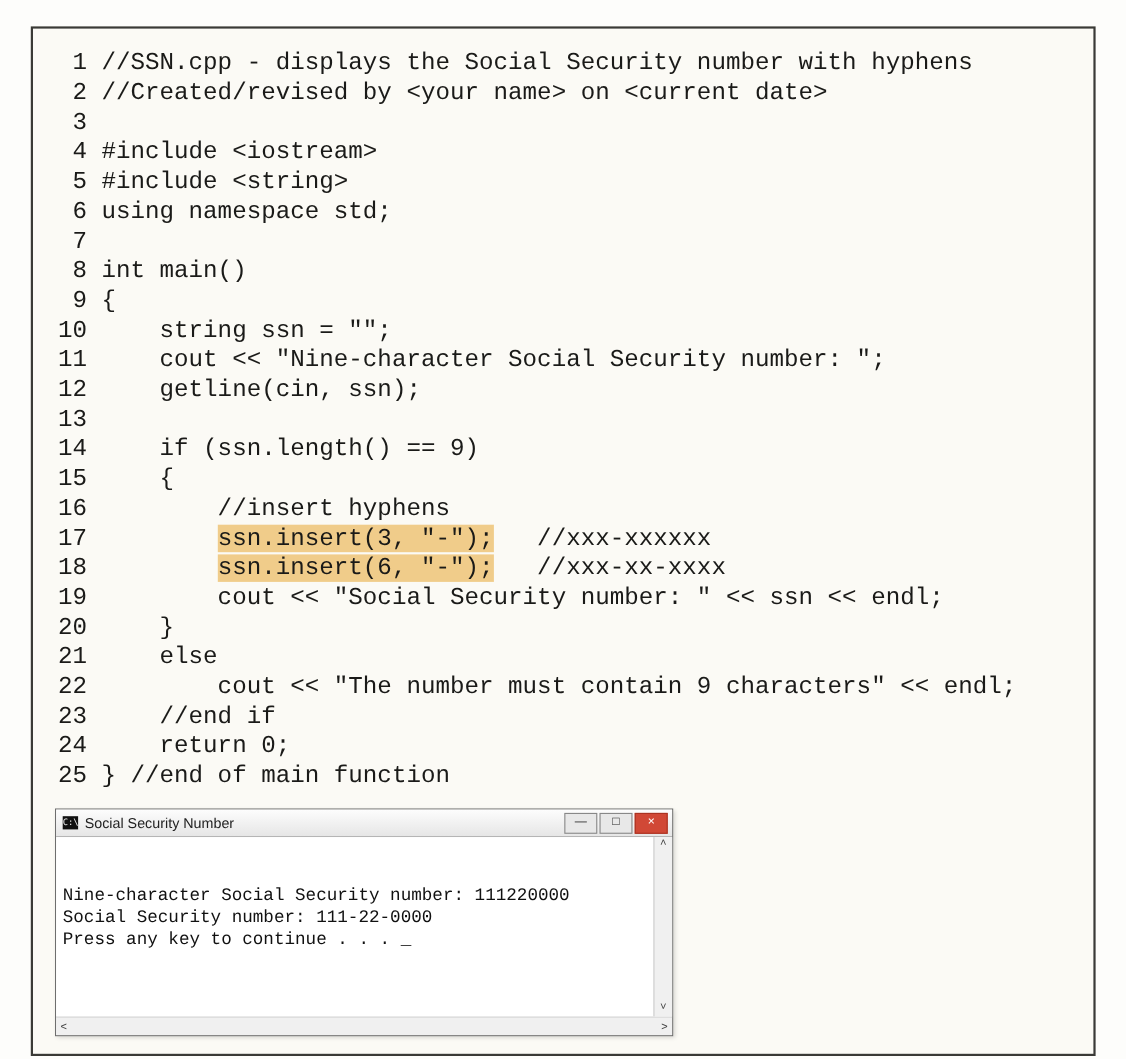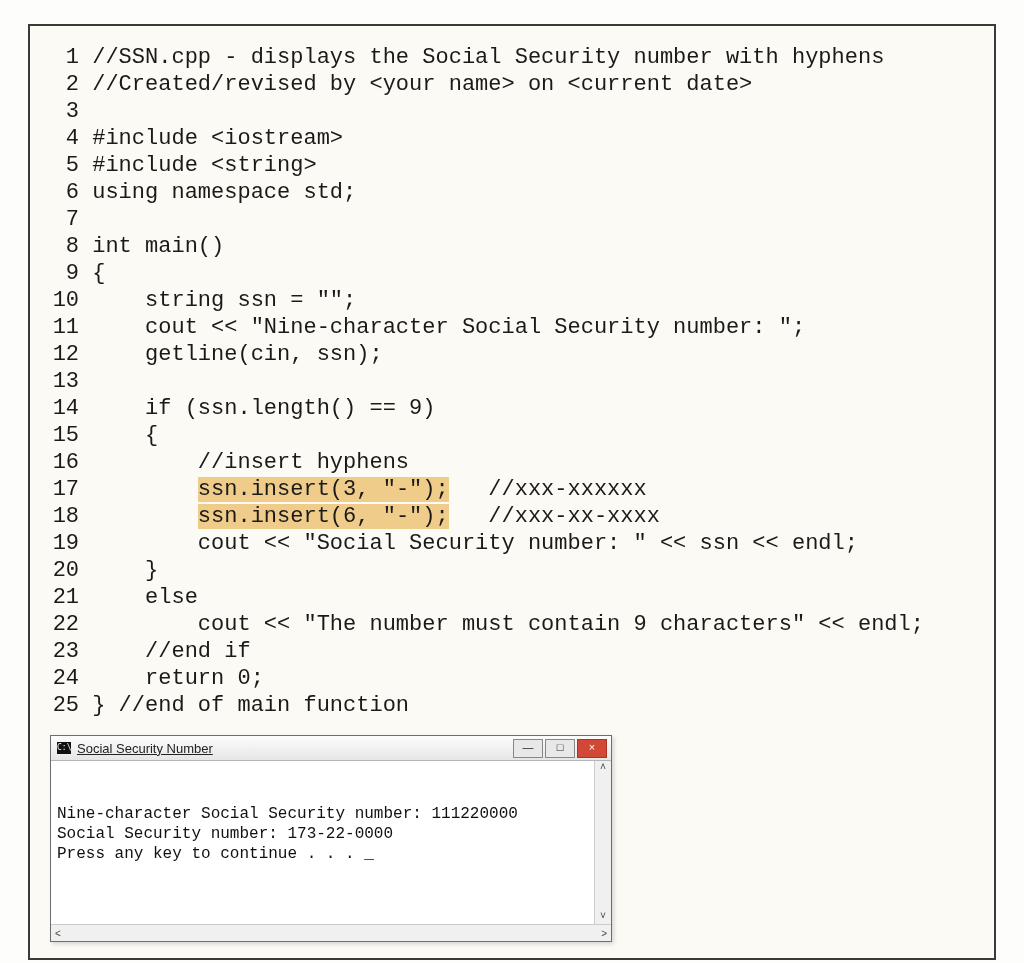--- a/index.html
+++ b/index.html
@@ -55,21 +55,20 @@
     line-height: 12px;
     text-align: center;
     margin-right: 6px;
     font-family: monospace;
   }
   .titlebar .title {
     font-family: "Segoe UI", Tahoma, Arial, sans-serif;
     font-size: 13px;
     color: #222;
     flex: 1;
-    text-decoration: underline;
   }
   .titlebar .buttons { display: flex; gap: 2px; }
   .titlebar .btn {
     width: 28px; height: 17px;
     border: 1px solid #888;
     background: #e8e8e8;
     font-size: 11px;
     line-height: 14px;
     text-align: center;
     color: #222;
@@ -130,21 +129,21 @@
       <div class="icon">C:\</div>
       <div class="title">Social Security Number</div>
       <div class="buttons">
         <div class="btn">—</div>
         <div class="btn">□</div>
         <div class="btn close">×</div>
       </div>
     </div>
     <div class="console-body">
       <div id="console-lines">Nine-character Social Security number: 111220000
-Social Security number: 173-22-0000
+Social Security number: 111-22-0000
 Press any key to continue . . . _</div>
       <div class="vscroll">
         <span>˄</span>
         <span>˅</span>
       </div>
     </div>
     <div class="hscrollbar">
       <span>&lt;</span>
       <span>&gt;</span>
     </div>

